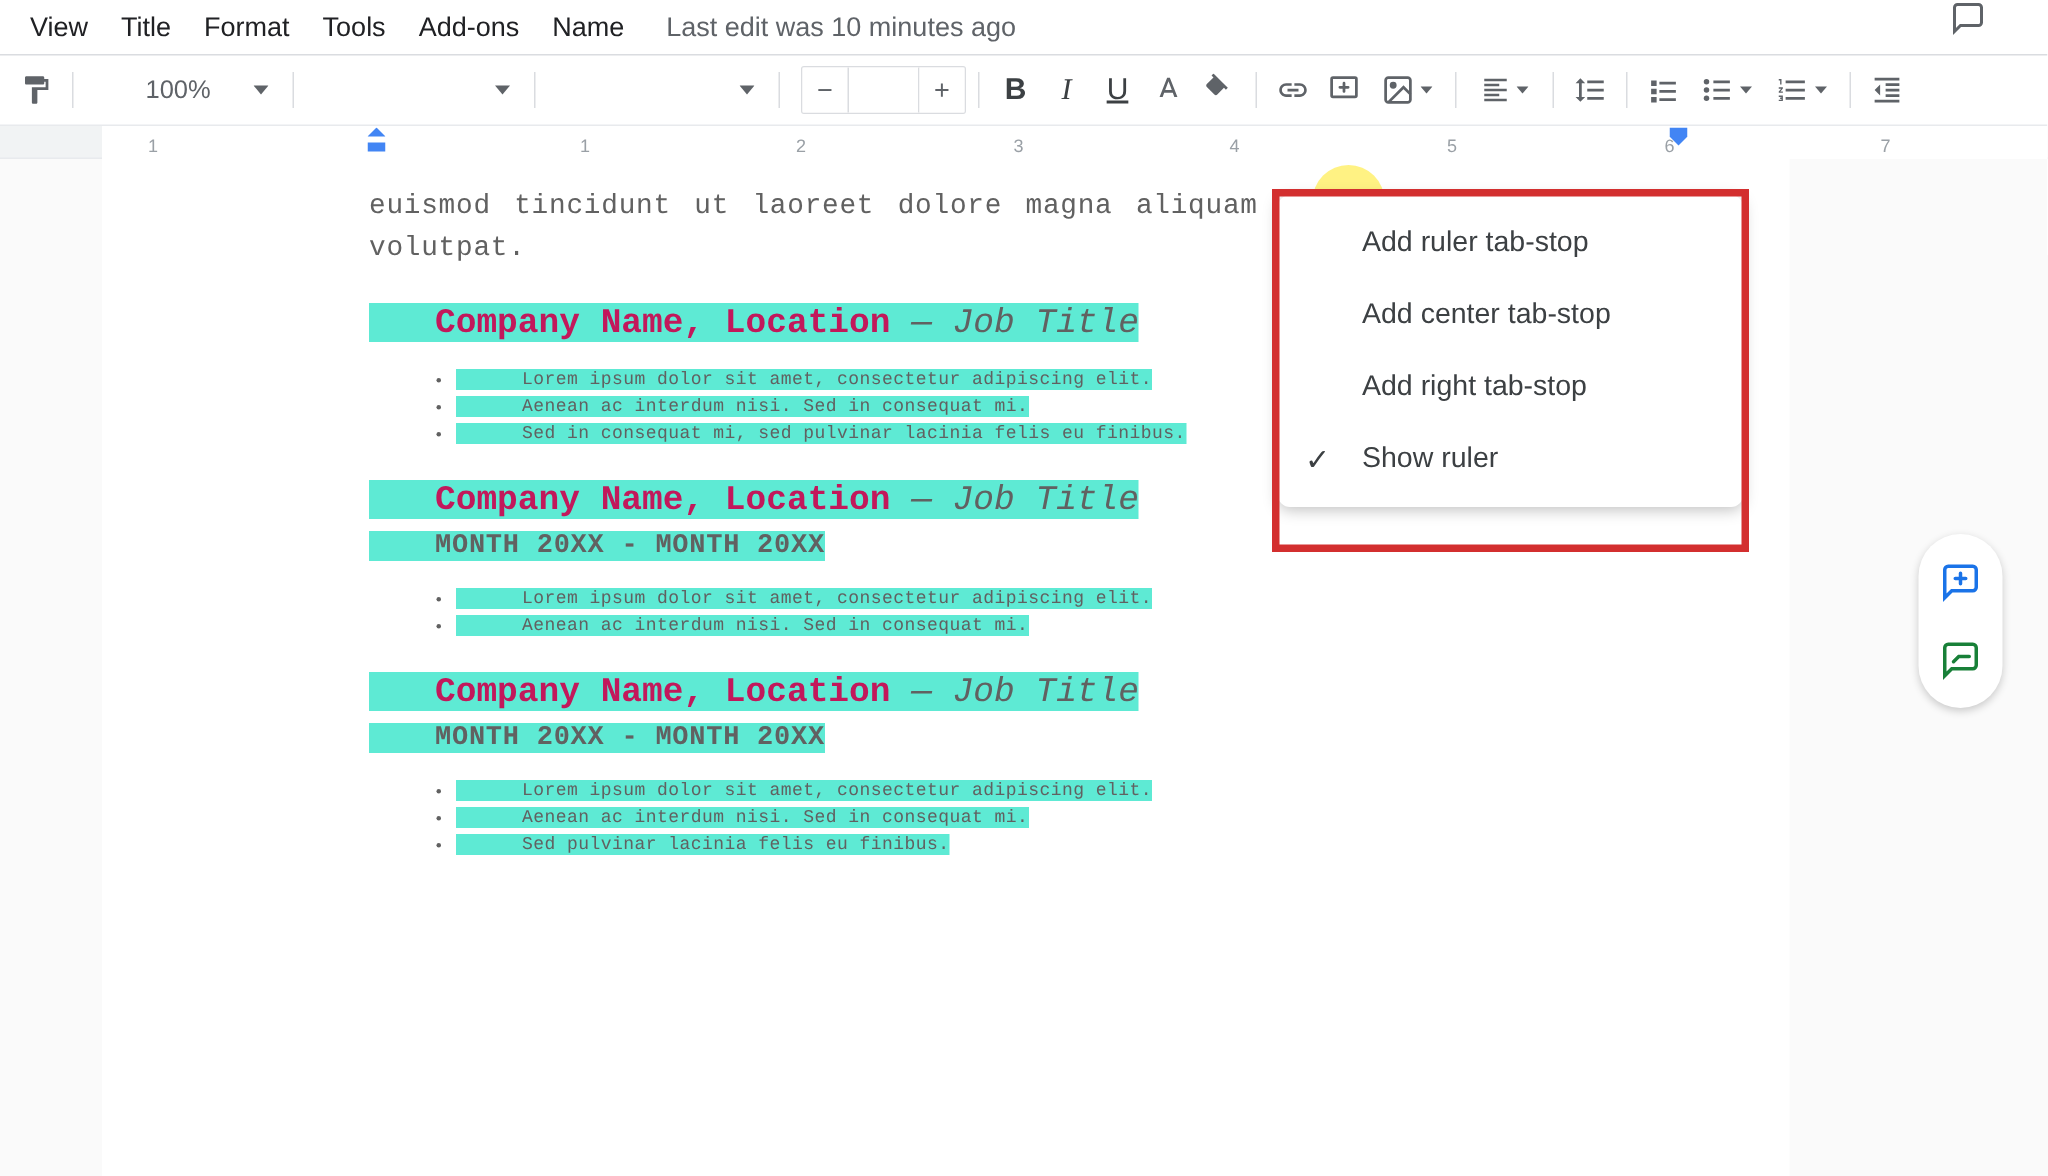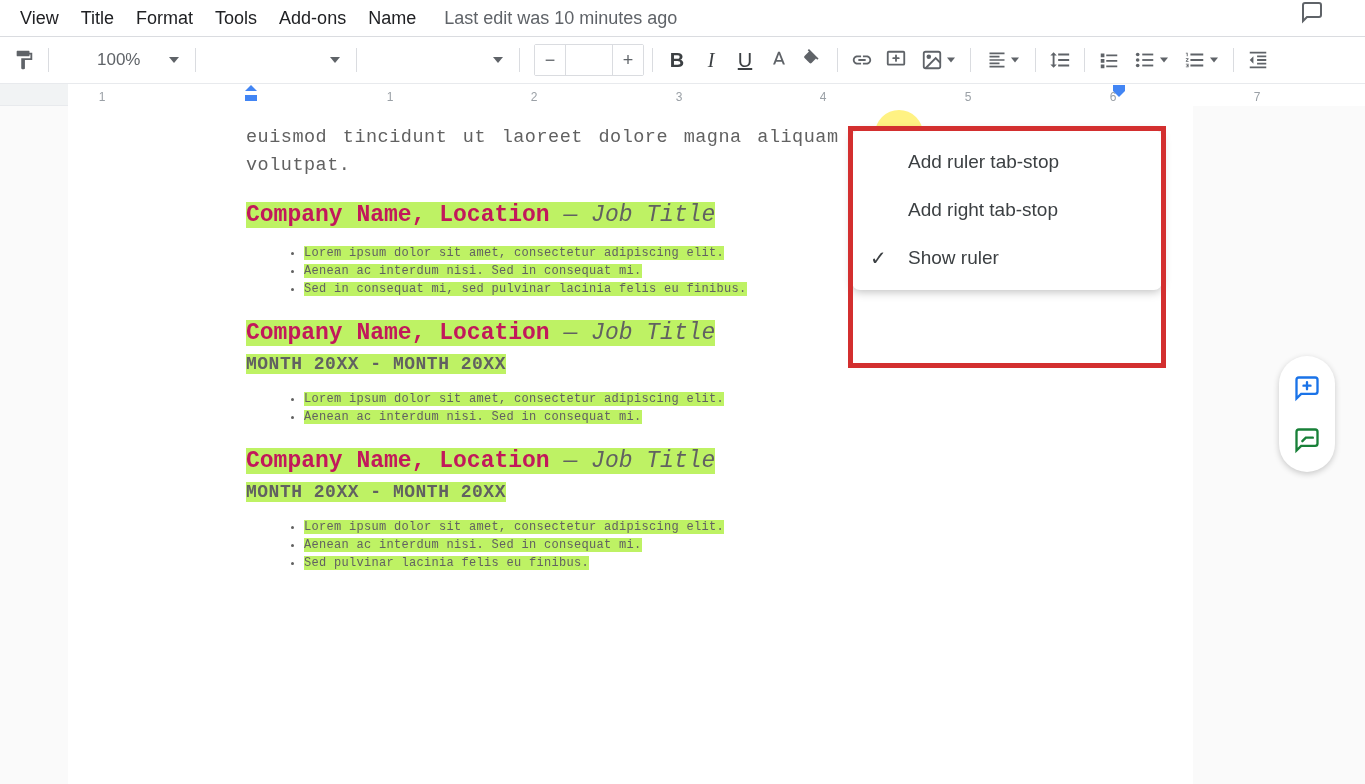--- a/index.html
+++ b/index.html
@@ -37,21 +37,21 @@
   .doc-section-title { font-family: Arial, sans-serif; font-size: 27px; letter-spacing: 1.5px; color: #212121; margin-top: 52px; font-weight: 400; }
   .job-block { margin-top: 22px; }
   .job-title-line { font-family: 'Courier New', monospace; font-size: 23px; font-weight: bold; }
   .company { color: #c2185b; font-weight: bold; }
   .dash { color: #616161; font-style: italic; font-weight: normal; }
   .jobtitle { color: #616161; font-style: italic; font-weight: normal; }
   .job-dates { font-family: 'Courier New', monospace; font-size: 18px; font-weight: bold; color: #616161; margin-top: 8px; letter-spacing: 0.5px; }
   .job-bullets { margin-top: 16px; padding-left: 58px; }
   .job-bullets li { font-family: 'Courier New', monospace; color: #616161; font-size: 12px; line-height: 1.5; list-style: disc; letter-spacing: 0.3px; }
   
-  .hl { background: #bef264; display: inline; }
+  .hl { background: #5eead4; display: inline; padding-left: 44px; }
   
   .ctx-menu { position: absolute; left: 852px; top: 130px; width: 310px; background: #fff; border-radius: 8px; box-shadow: 0 2px 10px rgba(0,0,0,0.25); z-index: 20; padding: 8px 0; }
   .ctx-menu-border { position: absolute; left: 848px; top: 126px; width: 318px; height: 242px; border: 5px solid #d32f2f; z-index: 21; pointer-events: none; }
   .ctx-item { display: flex; align-items: center; height: 48px; padding: 0 20px 0 56px; font-size: 19px; color: #3c4043; cursor: pointer; position: relative; }
   .ctx-check { position: absolute; left: 18px; font-size: 20px; }
   
   .floating-actions { position: absolute; right: 30px; top: 250px; display: flex; flex-direction: column; gap: 16px; background: #fff; border-radius: 30px; box-shadow: 0 2px 6px rgba(0,0,0,0.2); padding: 14px 10px; z-index: 15; }
   .floating-btn { width: 36px; height: 36px; display: flex; align-items: center; justify-content: center; cursor: pointer; }
 </style>
 </head>
@@ -265,19 +265,20 @@
       <svg width="28" height="28" viewBox="0 0 24 24" fill="none" stroke="#188038" stroke-width="2">
           <path d="M21 15a2 2 0 0 1-2 2H7l-4 4V5a2 2 0 0 1 2-2h14a2 2 0 0 1 2 2z"></path>
           <path d="M8 13l3-3 6 0" stroke-linecap="round"></path>
         </svg>
     </div>
   </div>
 </div>
 
 <div class="ctx-menu">
   <div class="ctx-item">Add ruler tab-stop</div>
+  <div class="ctx-item">Add center tab-stop</div>
   <div class="ctx-item">Add right tab-stop</div>
   <div class="ctx-item">
     <span class="ctx-check">✓</span>
     <span>Show ruler</span>
   </div>
 </div>
 <div class="ctx-menu-border"></div>
 
 </body></html>

